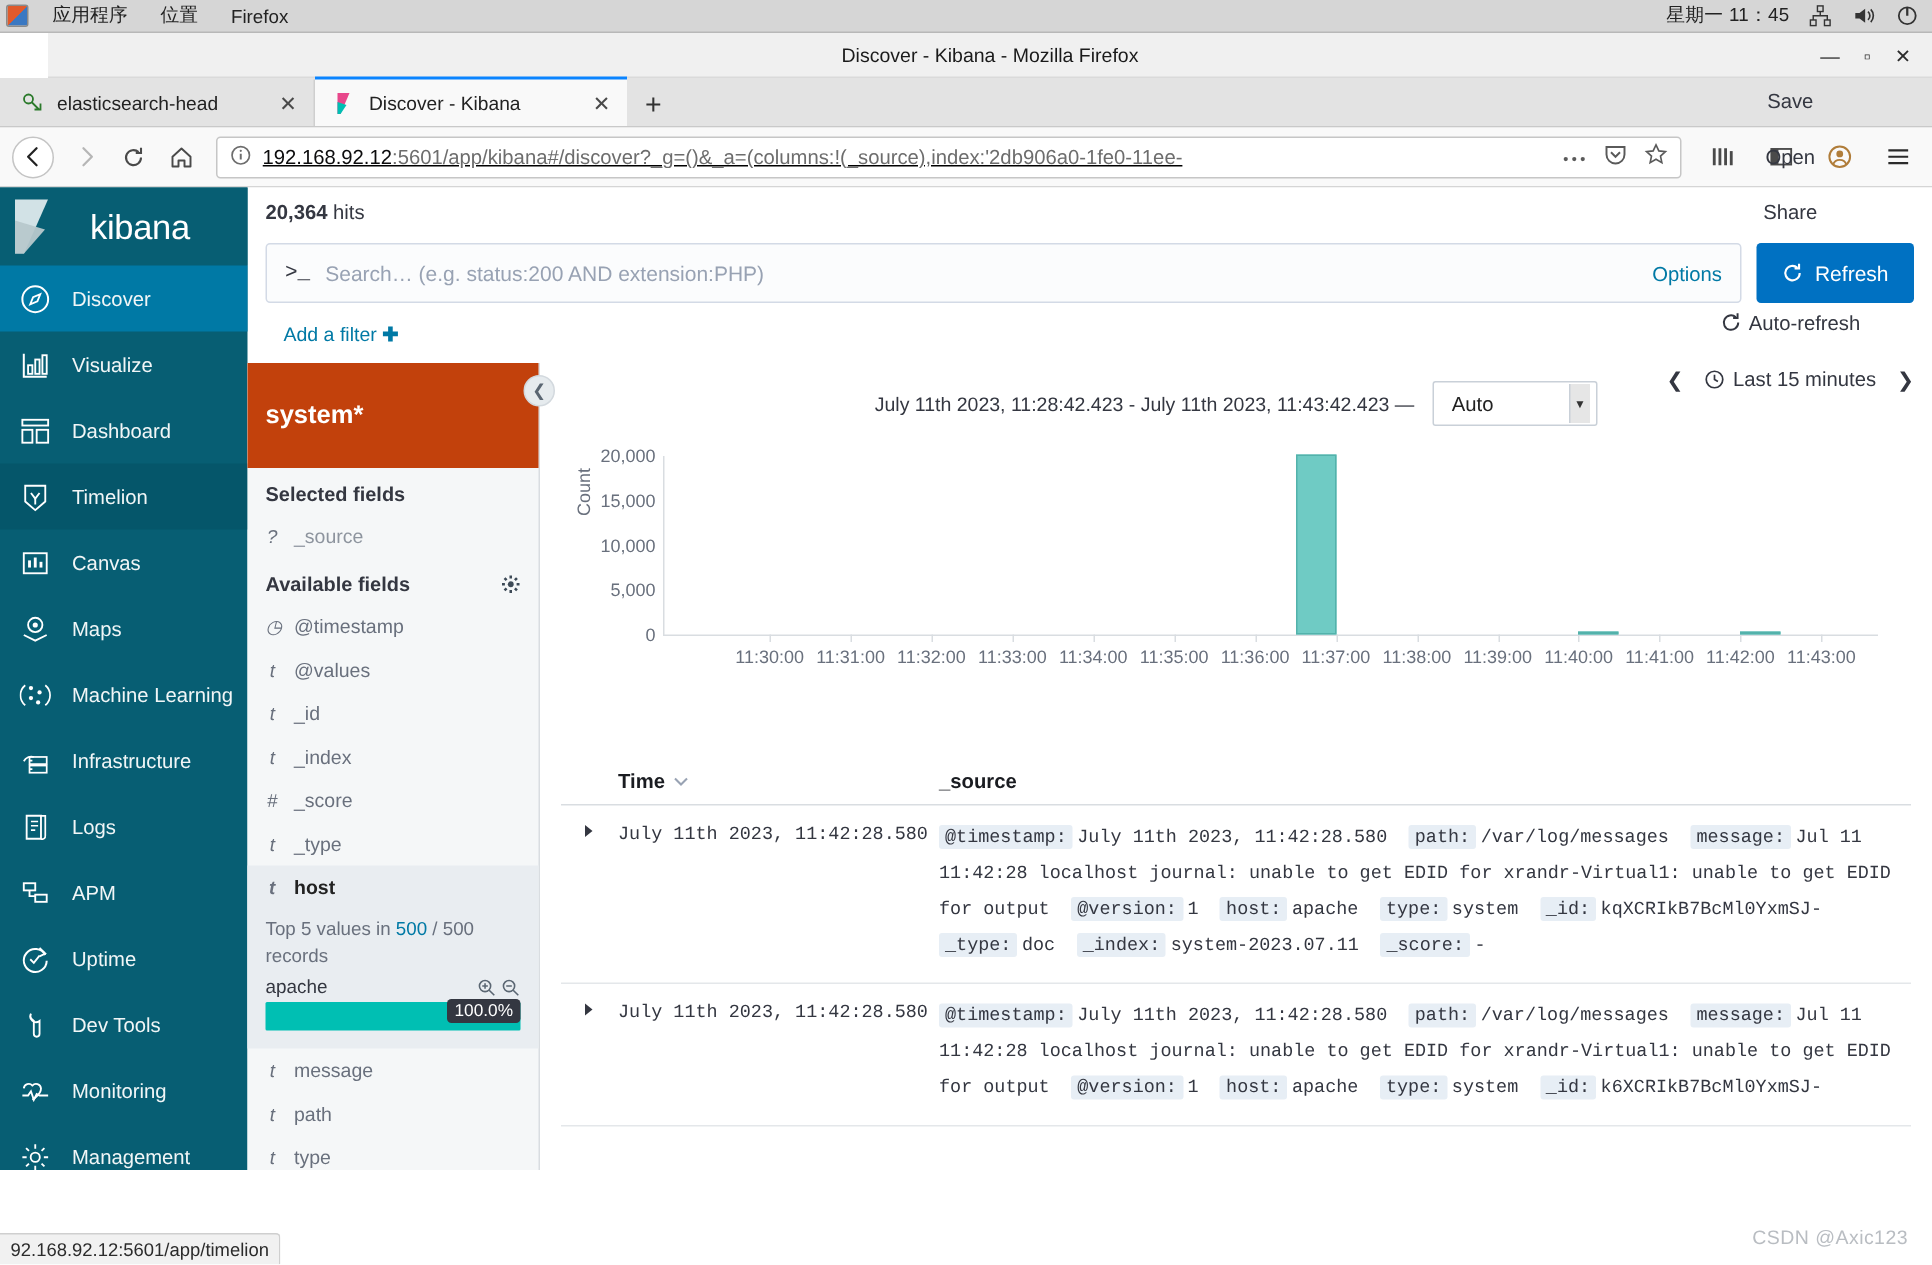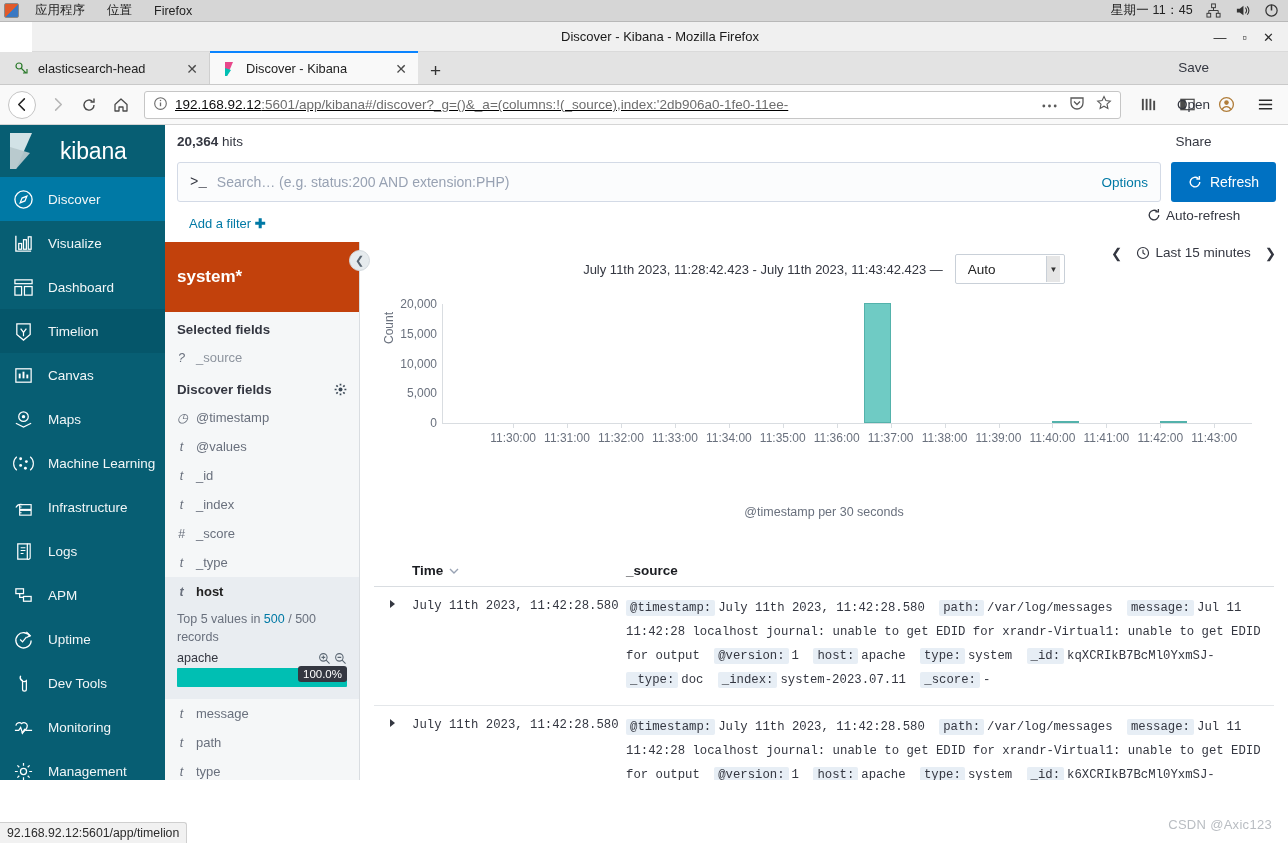--- a/index.html
+++ b/index.html
@@ -572,21 +572,21 @@
           <span>❮</span>
         </div>
 
         <div class="sect-title">Selected fields</div>
         <div class="field-row selected-src">
           <span class="ftype">?</span>
           <span class="fname">_source</span>
         </div>
 
         <div class="sect-title">
-          <span>Discover fields</span>
+          <span>Available fields</span>
           <span class="gear">
             <svg width="13" height="13" viewBox="0 0 16 16" style="display:block">
                 <circle cx="8" cy="8" r="2.4" fill="#3d4a57"></circle>
                 <path d="M8 0.8v2.4M8 12.8v2.4M0.8 8h2.4M12.8 8h2.4M2.9 2.9l1.7 1.7M11.4 11.4l1.7 1.7M13.1 2.9l-1.7 1.7M4.6 11.4l-1.7 1.7" stroke="#3d4a57" stroke-width="2.1"></path>
               </svg>
           </span>
         </div>
 
         <div class="field-row">
           <span class="ftype">◷</span>
@@ -703,21 +703,20 @@
                 <div class="xtickmark" style="left: 88.6667%;"></div>
                 <div class="xtick" style="left: 88.6667%;">11:42:00</div>
                 <div class="xtickmark" style="left: 95.3333%;"></div>
                 <div class="xtick" style="left: 95.3333%;">11:43:00</div>
                 <div class="bar" style="left: 52%; width: 3.33333%; background: rgb(111, 203, 196); height: 100.5%;"></div>
                 <div class="bar" style="left: 75.3333%; width: 3.33333%; background: rgb(111, 203, 196); height: 0.9%;"></div>
                 <div class="bar" style="left: 88.6667%; width: 3.33333%; background: rgb(111, 203, 196); height: 0.8%;"></div>
               </div>
           </div>
         </div>
-        <div class="x-label" style="margin-top:36px;">@timestamp per 30 seconds</div>
 
         <div class="doc-table">
           <div class="dt-head">
             <div class="th time">
               <span>Time</span>
               <span>
                 <svg width="10" height="10" viewBox="0 0 10 10" style="display:block">
                     <path d="M1 3l4 4 4-4" fill="none" stroke="#98a2b3" stroke-width="1.4"></path>
                   </svg>
               </span>

